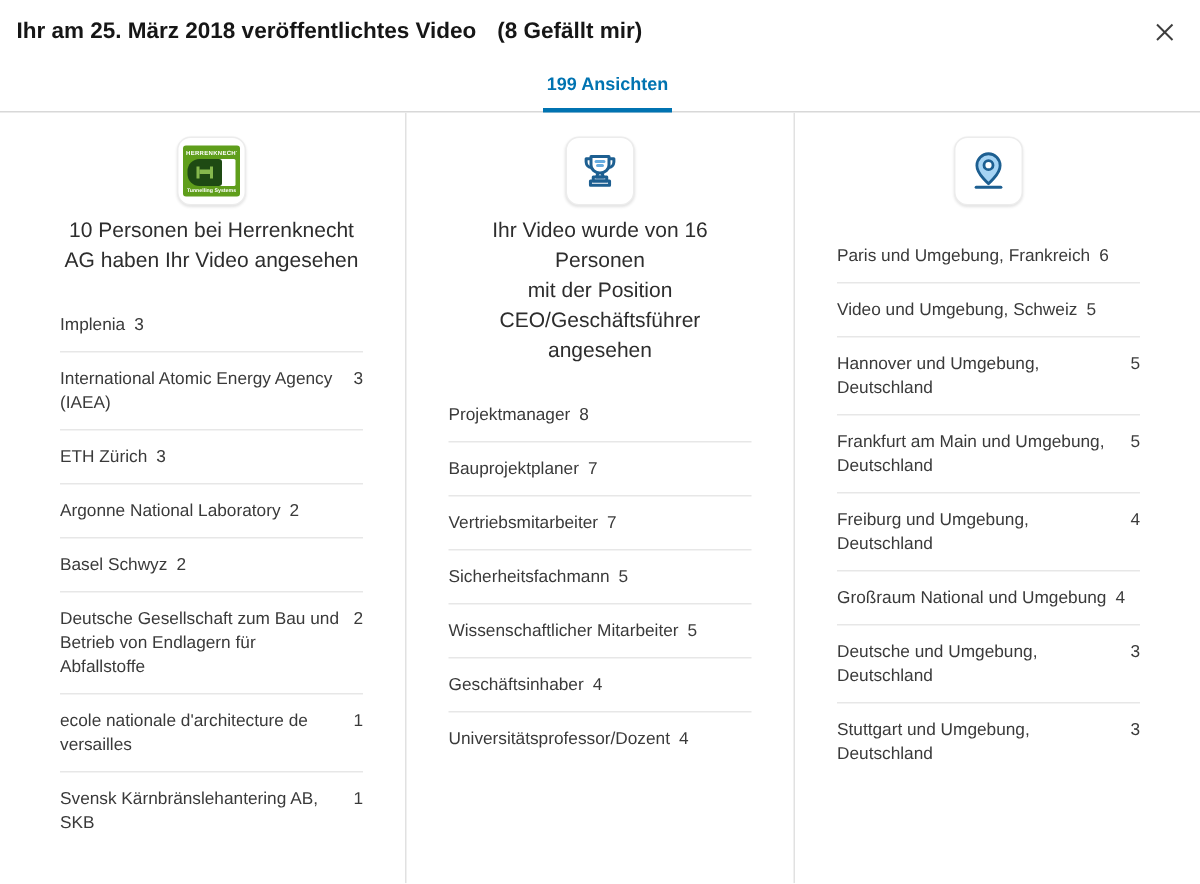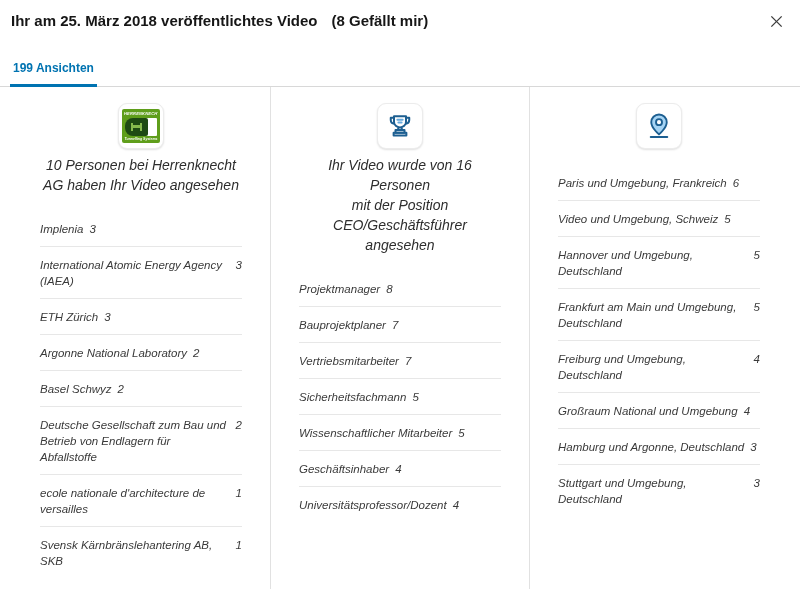--- a/index.html
+++ b/index.html
@@ -15,26 +15,26 @@
   body{font-family:"Liberation Sans","DejaVu Sans",sans-serif;color:#2d2d2d;}
   .modal{width:800px;height:589px;background:#fff;position:relative;display:flex;flex-direction:column;}
 
   
   .header{display:flex;align-items:flex-start;justify-content:space-between;padding:11px 14px 0 11px;}
   .header-title{font-size:15px;font-weight:700;color:#161616;line-height:20px;}
   .header-title .likes{margin-left:14px;}
   .close-btn{background:none;border:none;cursor:pointer;padding:2px;margin-top:1px;line-height:0;}
 
   
-  .tabbar{border-bottom:1px solid #d8d8d8;padding:0 0 0 10px;margin-top:24px;display:flex;align-items:flex-end;}
+  .tabbar{border-bottom:1px solid #d8d8d8;padding:0 0 0 10px;margin-top:12px;display:flex;align-items:flex-end;justify-content:center;}
   .tab{display:inline-block;color:var(--accent,#0073b1);font-size:12px;font-weight:700;padding:6px 3px 9px;border-bottom:3px solid var(--accent,#0073b1);margin-bottom:-1px;cursor:pointer;}
 
   
   .content{flex:1;display:flex;align-items:stretch;padding:0 12px;overflow:hidden;}
-  .col{flex:1;padding:16px 28px 2px;min-width:0;font-style:italic;}
+  .col{flex:1;padding:16px 28px 2px;min-width:0;}
   .col + .col{border-left:1px solid #e1e1e1;}
 
   .icon-card{width:46px;height:46px;margin:0 auto 6px;background:#fff;border:1px solid #ececec;border-radius:9px;box-shadow:0 1px 2px rgba(0,0,0,.12);display:flex;align-items:center;justify-content:center;}
 
   .col-title{font-size:14px;line-height:20px;font-weight:400;color:#2d2d2d;text-align:center;white-space:pre-line;}
 
   .stat-list{list-style:none;margin-top:16px;}
   .row{display:flex;align-items:flex-start;gap:6px;padding:10px 0 9px;border-bottom:1px solid #e7e7e7;font-size:11.5px;line-height:16px;color:#3a3a3a;}
   .row:last-child{border-bottom:none;}
   .row .label{min-width:0;}
@@ -222,21 +222,21 @@
             <span class="label">Freiburg und Umgebung, Deutschland</span>
             <span class="count">4</span>
           </li>
 
           <li class="row">
             <span class="label">Großraum National und Umgebung</span>
             <span class="count">4</span>
           </li>
 
           <li class="row">
-            <span class="label">Hamburg und Argonne, Deutschland</span>
+            <span class="label">Deutsche und Umgebung, Deutschland</span>
             <span class="count">3</span>
           </li>
 
           <li class="row">
             <span class="label">Stuttgart und Umgebung, Deutschland</span>
             <span class="count">3</span>
           </li>
         </ul>
     </section>
 

